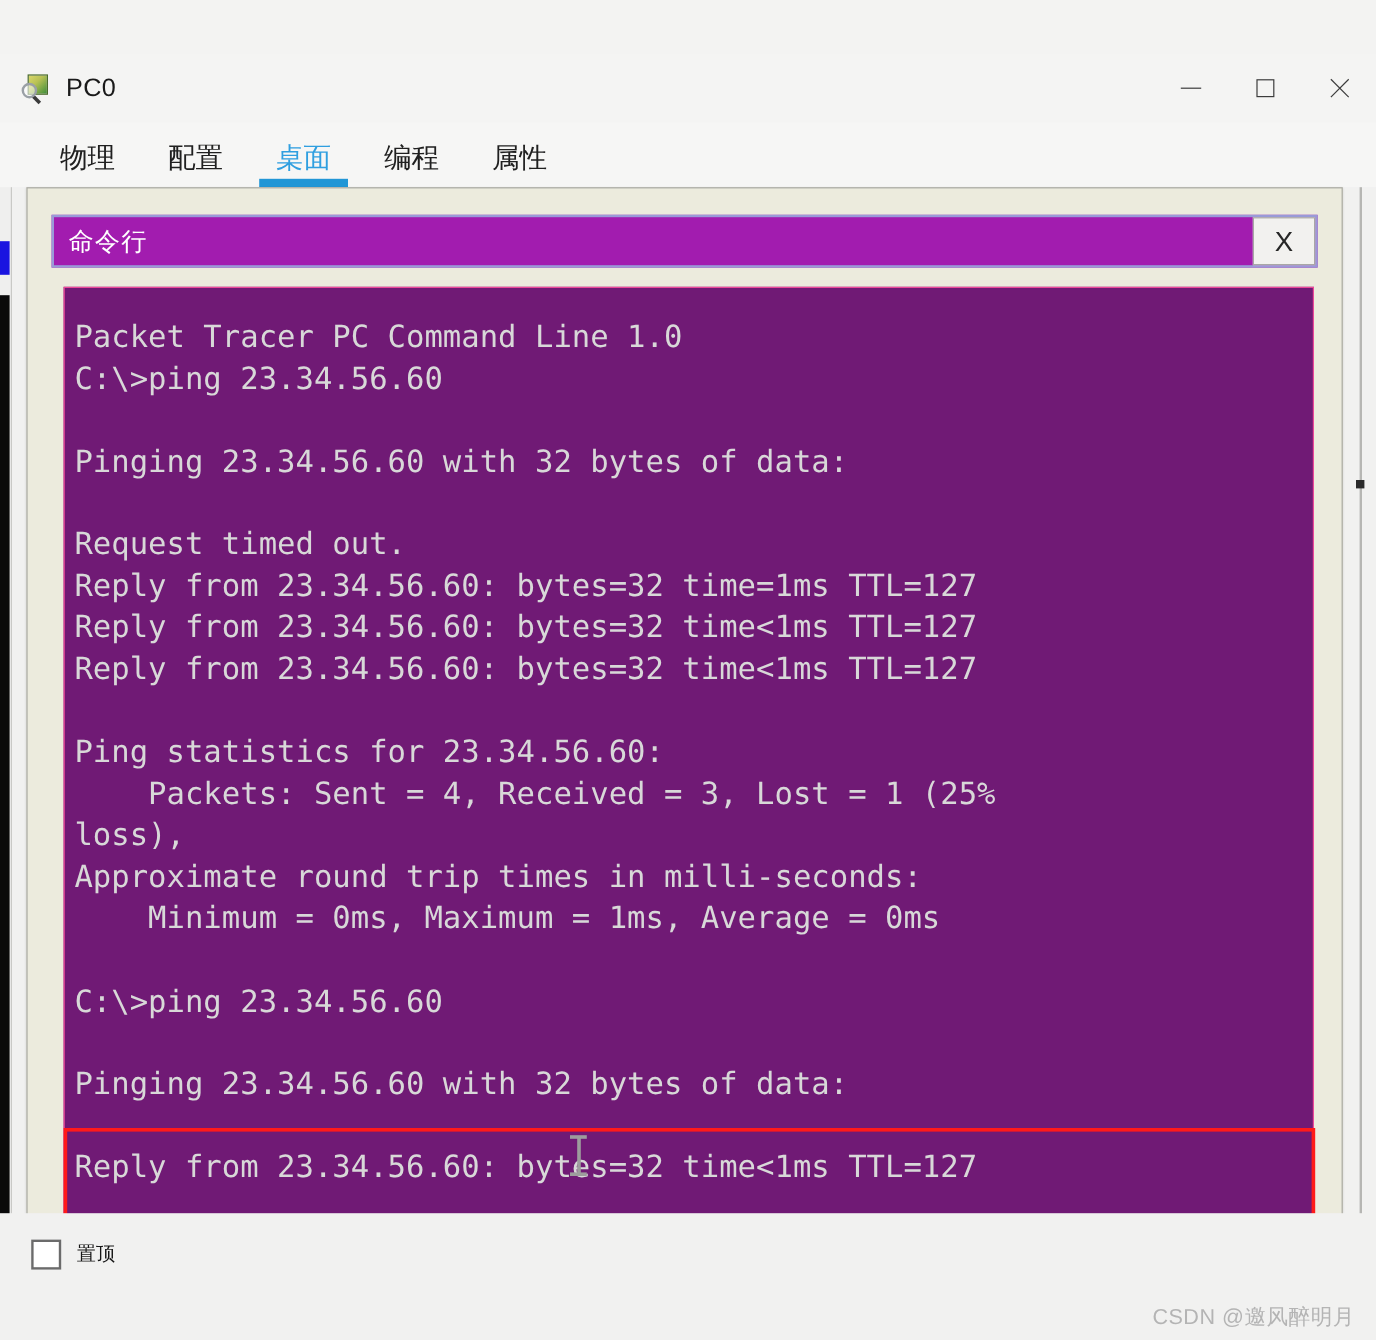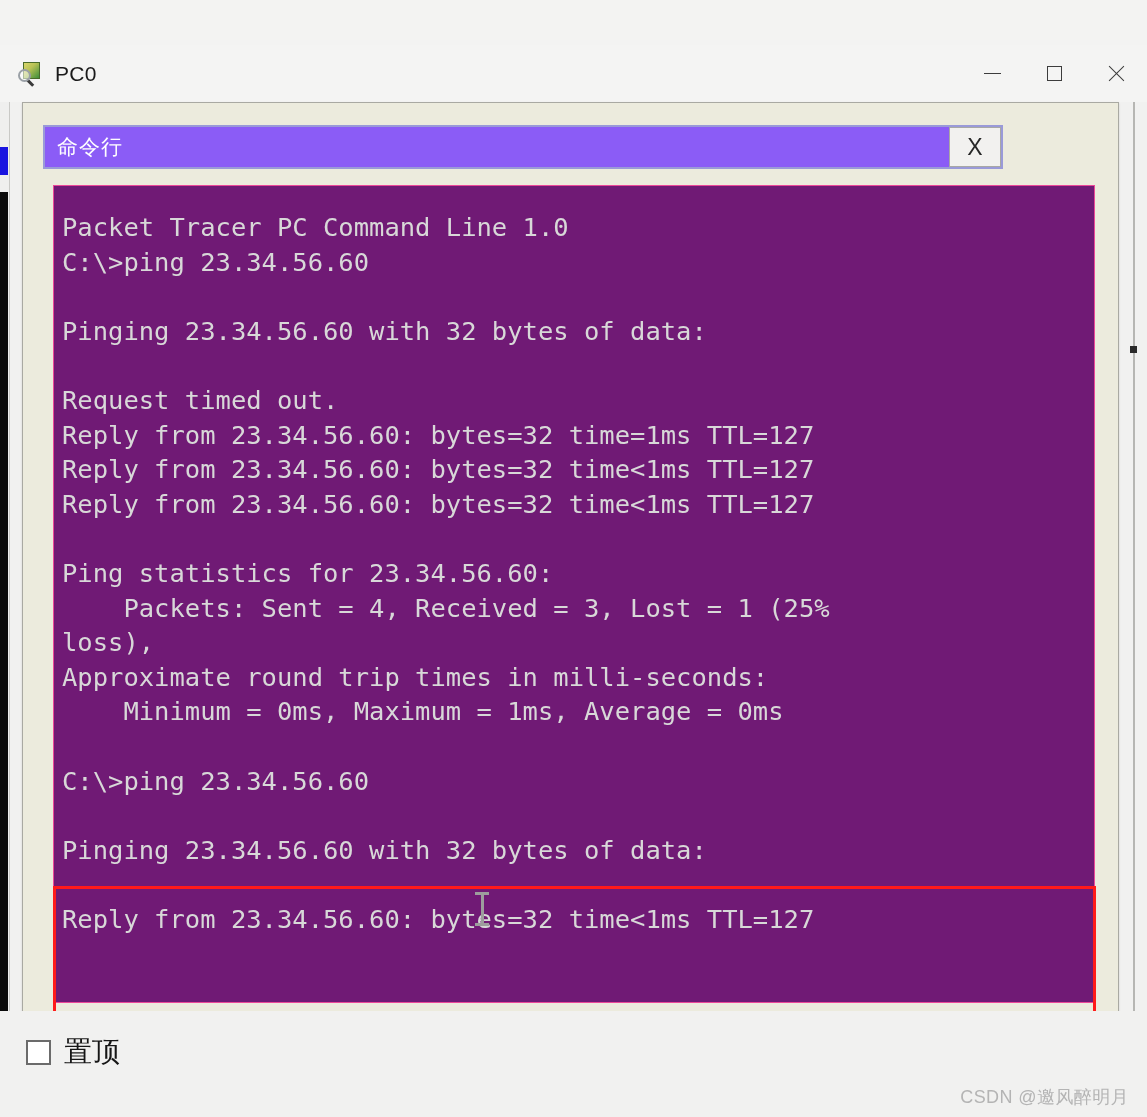--- a/index.html
+++ b/index.html
@@ -195,23 +195,23 @@
     border: 1px solid #a9a9a2;
     box-sizing: border-box;
     box-shadow: 0 1px 2px rgba(0,0,0,0.12);
   }
 
   
   #cmd-titlebar {
     position: absolute;
     left: 20px;
     top: 22px;
-    width: 960px;
+    width: 1055px;
     height: 44px;
-    background: #8b5cf6;
+    background: #a21caf;
     border: 2px solid #9a9ad8;
     box-sizing: border-box;
     display: flex;
     align-items: center;
     justify-content: space-between;
   }
   #cmd-title-text {
     color: #ffffff;
     font-size: 21px;
     padding-left: 12px;
@@ -321,21 +321,21 @@
   }
   #pin-checkbox {
     width: 25px;
     height: 25px;
     background: #ffffff;
     border: 2px solid #6b6b6b;
     box-sizing: border-box;
     flex: 0 0 auto;
   }
   #pin-label {
-    font-size: 28px;
+    font-size: 16px;
     color: #161616;
     font-family: "Liberation Sans", sans-serif;
   }
   #watermark {
     position: absolute;
     right: 18px;
     bottom: 8px;
     font-size: 18px;
     color: #b4b4b4;
     font-family: "Liberation Sans", sans-serif;
@@ -363,20 +363,38 @@
       </div>
       <div class="wc-btn">
         <span class="wc-glyph-max"></span>
       </div>
       <div class="wc-btn">
         <span class="wc-glyph-close"></span>
       </div>
     </div>
   </div>
 
+  <div id="tabbar">
+    <div class="tab">
+      <span>物理</span>
+    </div>
+    <div class="tab">
+      <span>配置</span>
+    </div>
+    <div class="tab active">
+      <span>桌面</span>
+      <span class="tab-underline"></span>
+    </div>
+    <div class="tab">
+      <span>编程</span>
+    </div>
+    <div class="tab">
+      <span>属性</span>
+    </div>
+  </div>
 
   <div id="content-area">
 
     <div id="left-rail">
       <div id="left-rail-accent"></div>
       <div id="left-rail-dark"></div>
     </div>
     <div id="right-divider"></div>
     <div id="right-divider-notch"></div>
 

